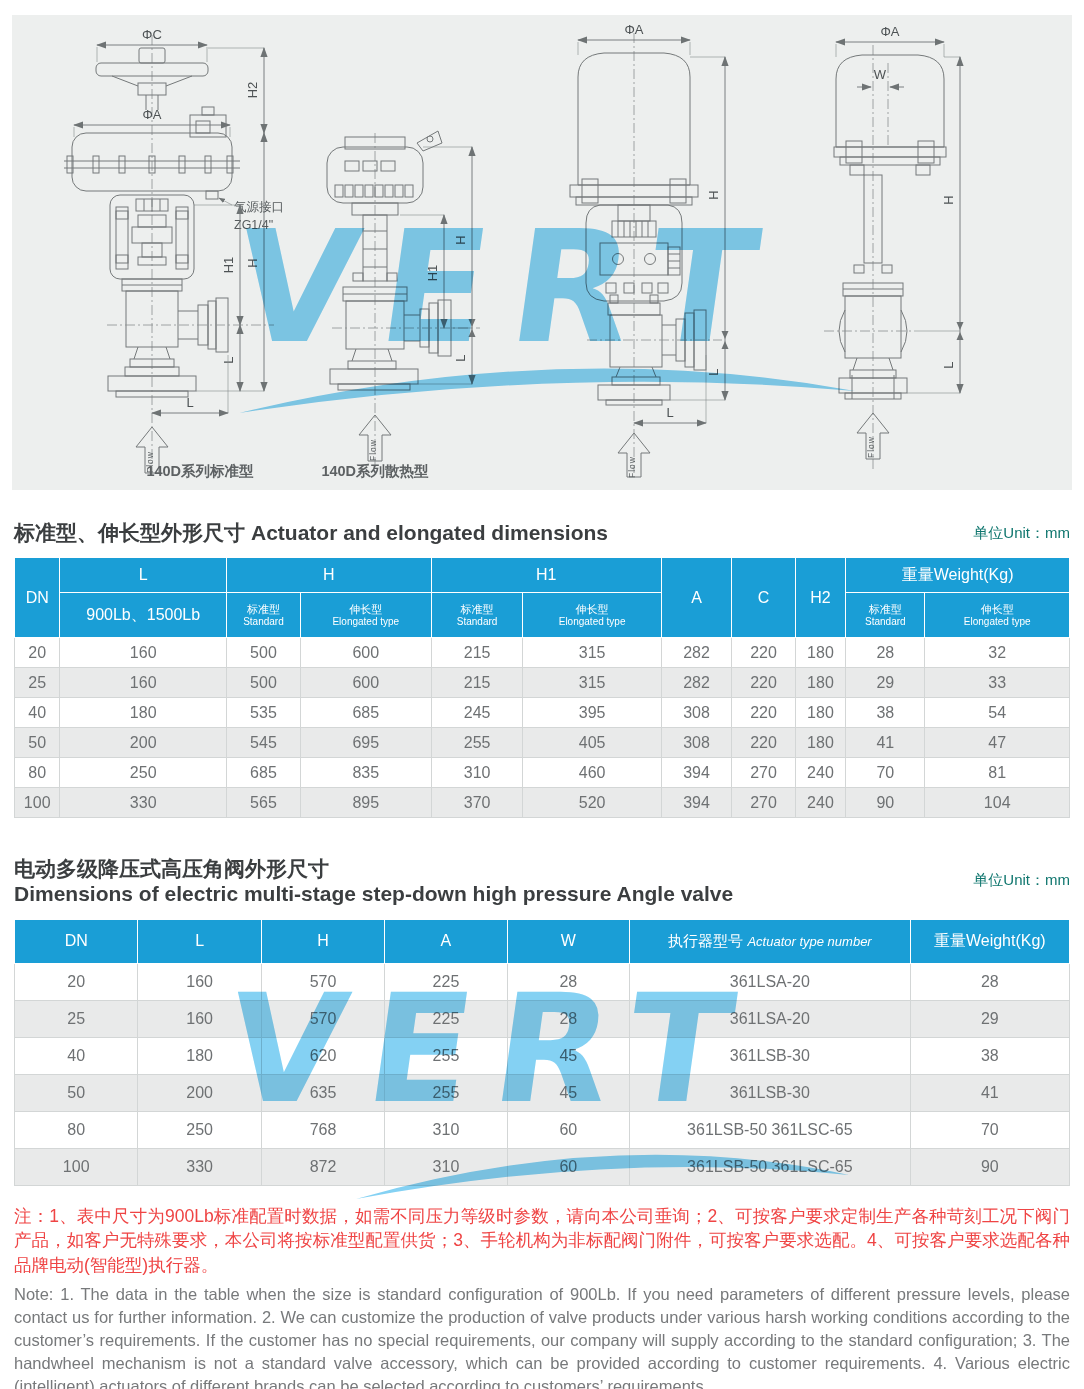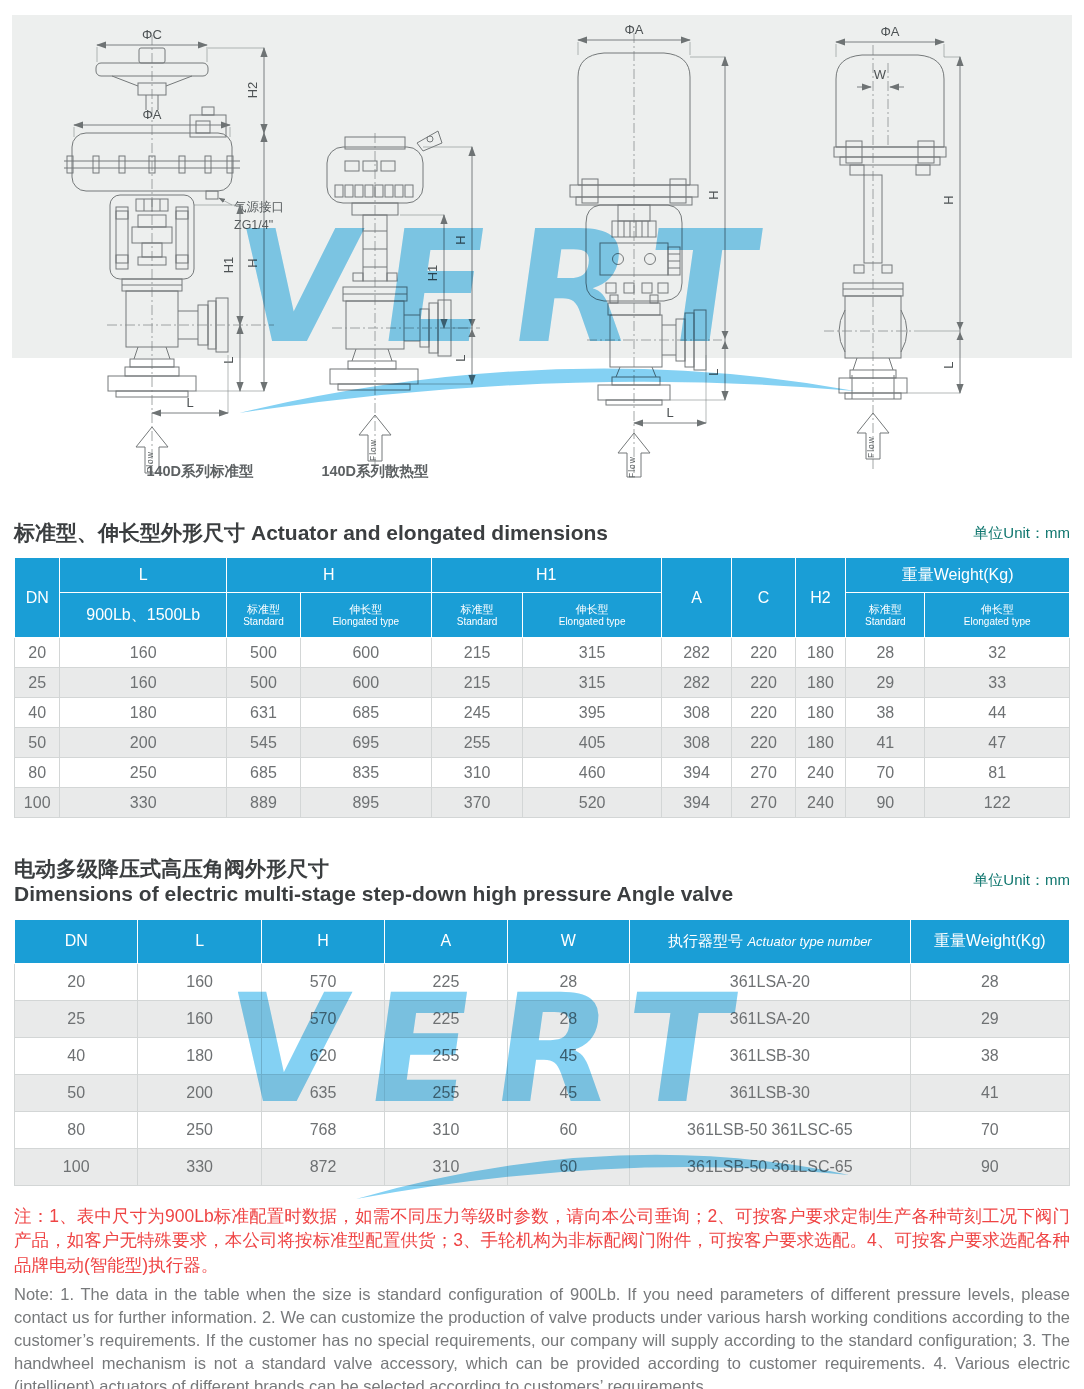--- a/index.html
+++ b/index.html
@@ -1,20 +1,20 @@
 <!DOCTYPE html>
 <html><head>
 <meta charset="utf-8">
 <style>
   html,body{margin:0;padding:0;background:#fff;}
   body{width:1084px;font-family:"Liberation Sans","DejaVu Sans",sans-serif;color:#3a3d3f;}
   .page{position:relative;width:1084px;height:1389px;overflow:hidden;background:#fff;}
 
   
-  .drawing-panel{position:absolute;left:12px;top:15px;width:1060px;height:343px;background:#edefee;}
+  .drawing-panel{position:absolute;left:12px;top:15px;width:1060px;height:475px;background:#edefee;}
   .drawing-panel svg.draw{position:absolute;left:0;top:0;}
   .ln{fill:none;stroke:#75797a;stroke-width:1;}
   .cl{fill:none;stroke:#8b9091;stroke-width:0.8;stroke-dasharray:10 3 2 3;}
   .dim{fill:none;stroke:#6e7374;stroke-width:0.9;}
   .ext{fill:none;stroke:#85898a;stroke-width:0.6;}
   .dlab{font-size:13px;fill:#4d5254;}
   .slab{font-size:12.5px;fill:#565b5d;}
   .flw{font-size:8.5px;fill:#5a5f61;letter-spacing:1px;}
   .cap{position:absolute;top:447px;width:160px;text-align:center;font-size:14.5px;color:#5d6163;font-weight:bold;}
 
@@ -406,29 +406,29 @@
             <td>315</td>
             <td>282</td>
             <td>220</td>
             <td>180</td>
             <td>29</td>
             <td>33</td>
           </tr>
         <tr>
             <td>40</td>
             <td>180</td>
-            <td>631</td>
+            <td>535</td>
             <td>685</td>
             <td>245</td>
             <td>395</td>
             <td>308</td>
             <td>220</td>
             <td>180</td>
             <td>38</td>
-            <td>44</td>
+            <td>54</td>
           </tr>
         <tr>
             <td>50</td>
             <td>200</td>
             <td>545</td>
             <td>695</td>
             <td>255</td>
             <td>405</td>
             <td>308</td>
             <td>220</td>
@@ -445,29 +445,29 @@
             <td>460</td>
             <td>394</td>
             <td>270</td>
             <td>240</td>
             <td>70</td>
             <td>81</td>
           </tr>
         <tr>
             <td>100</td>
             <td>330</td>
-            <td>889</td>
+            <td>565</td>
             <td>895</td>
             <td>370</td>
             <td>520</td>
             <td>394</td>
             <td>270</td>
             <td>240</td>
             <td>90</td>
-            <td>122</td>
+            <td>104</td>
           </tr>
       </tbody>
     </table>
   </div>
 
   <div class="sec-head sec2-head">
     <div>
       <div class="sec-title">电动多级降压式高压角阀外形尺寸</div>
       <div class="sec-title">Dimensions of electric multi-stage step-down high pressure Angle valve</div>
     </div>

